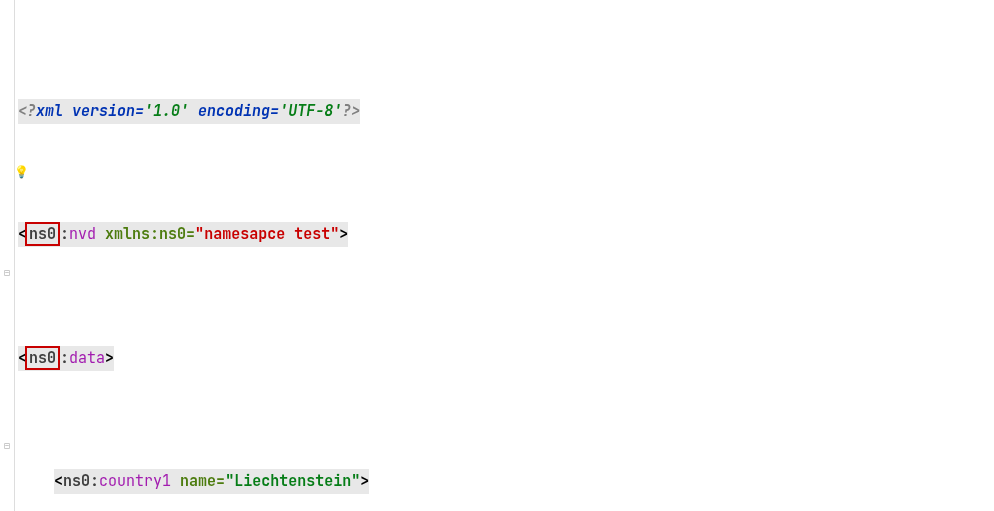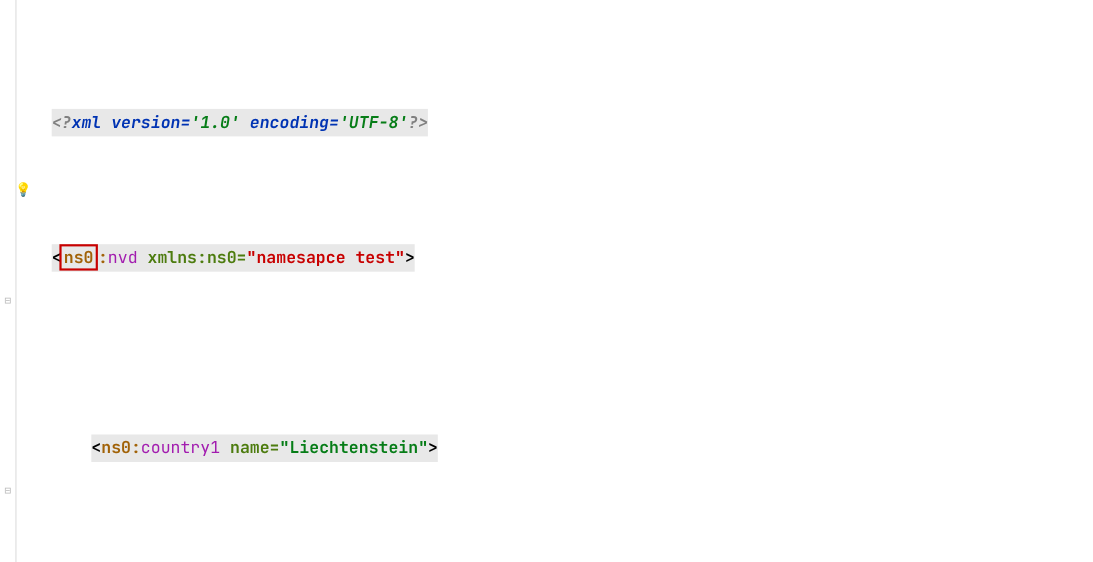--- a/index.html
+++ b/index.html
@@ -49,26 +49,26 @@
     display: flex;
     align-items: center;
   }
   .red-box {
     border: 2px solid #c80000;
     padding: 0 2px;
     margin-left:-2px;
   }
 
   
-  .seg { background: #e8e8e8; margin-left: 29px; }
+  .seg { background: #e8e8e8; }
   .angle { color: #000; font-weight: bold; }
   .pi { color: #808080; font-style: italic; font-weight: bold;}
   .pi-kw { color: #0033b3; font-style: italic; font-weight: bold;}
   .pi-val { color: #067d17; font-style: italic; font-weight: bold;}
-  .ns { color: #a16207; font-weight: bold; }
+  .ns { color: #404040; font-weight: bold; }
   .tag { color: #a21caf; font-weight: normal; }
   .attr { color: #4d7c0f; font-weight: bold; }
   .str-g { color: #067d17; font-weight: bold; }
   .str-r { color: #c80000; font-weight: bold; }
   .txt { color: #000; }
 </style>
 </head>
 <body>
 
 <div class="editor">
@@ -80,20 +80,21 @@
 
   <div class="code">
 
     
     <div class="line"><span class="seg"><span class="pi">&lt;?</span><span class="pi-kw">xml </span><span class="pi-kw">version=</span><span class="pi-val">'</span><span class="pi-val">1.0</span><span class="pi-val">'</span><span class="pi"> </span><span class="pi-kw">encoding=</span><span class="pi-val">'</span><span class="pi-val">UTF-8</span><span class="pi-val">'</span><span class="pi">?&gt;</span></span></div>
 
     
     <div class="line"><span class="seg"><span class="angle">&lt;</span><span class="red-box"><span class="ns">ns0</span></span><span class="ns">:</span><span class="tag">nvd</span><span class="txt"> </span><span class="attr">xmlns:ns0</span><span class="attr">=</span><span class="str-r">"</span><span class="str-r">namesapce test</span><span class="str-r">"</span><span class="angle">&gt;</span></span></div>
 
     
+    <div class="line"><span class="seg"><span class="angle">&lt;</span><span class="red-box"><span class="ns">ns0</span></span><span class="ns">:</span><span class="tag">data</span><span class="angle">&gt;</span></span></div>
 
     
     <div class="line"><span class="txt">    </span><span class="seg"><span class="angle">&lt;</span><span class="ns">ns0</span><span class="ns">:</span><span class="tag">country1</span><span class="txt"> </span><span class="attr">name</span><span class="attr">=</span><span class="str-g">"</span><span class="str-g">Liechtenstein</span><span class="str-g">"</span><span class="angle">&gt;</span></span></div>
 
     
     
 
     
     
 

